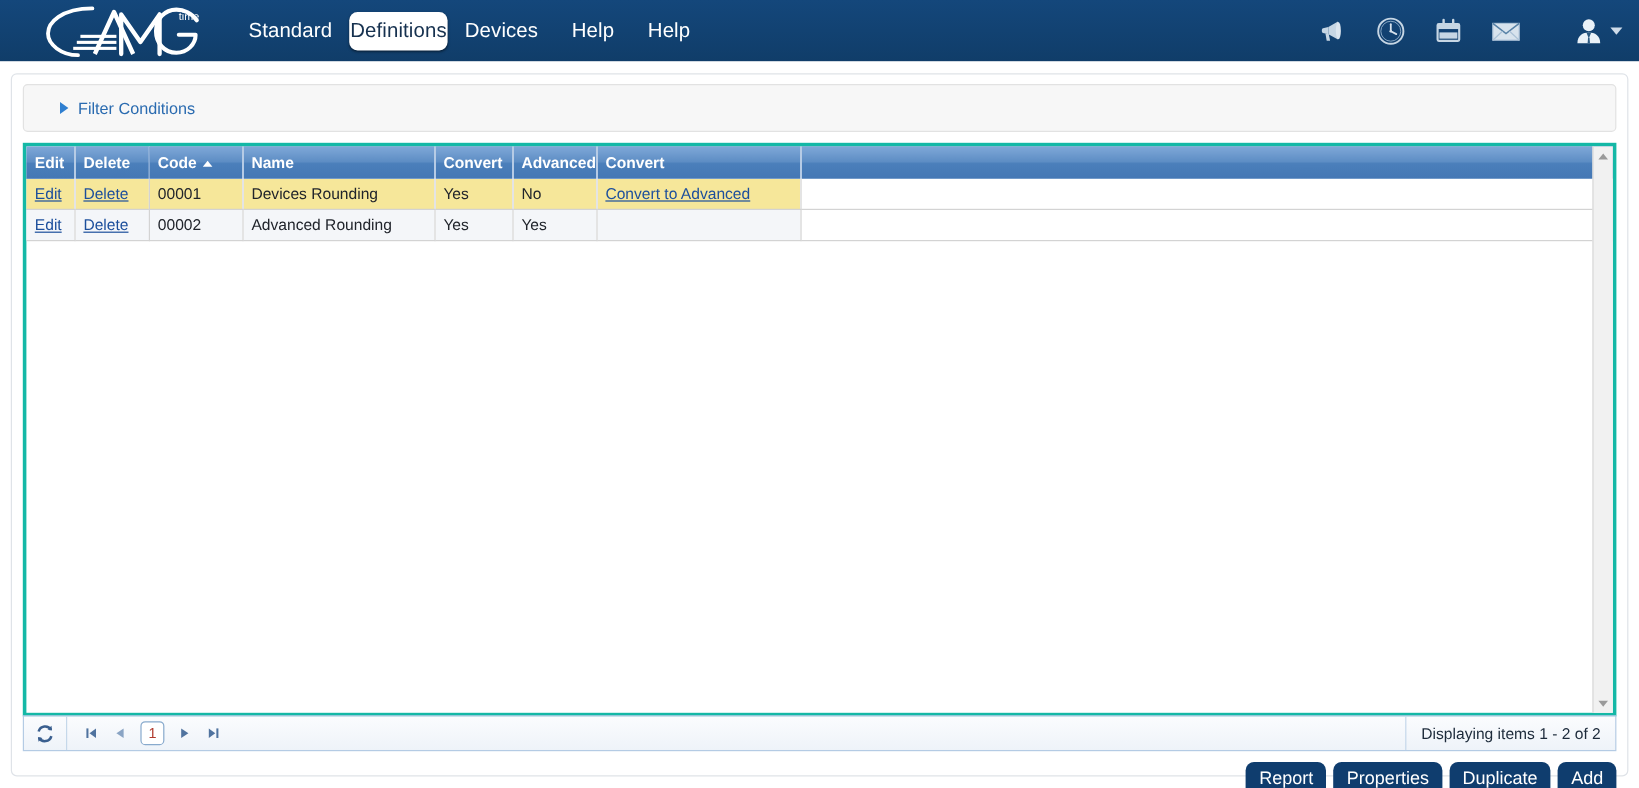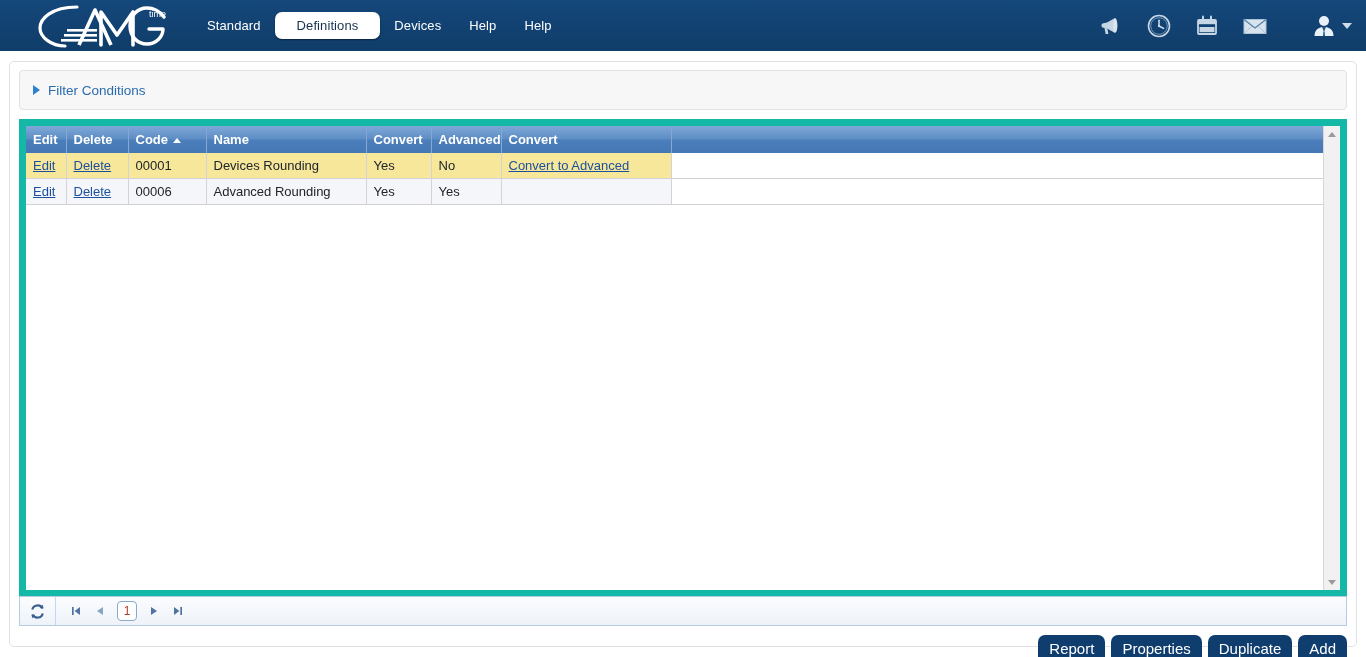--- a/index.html
+++ b/index.html
@@ -34,32 +34,32 @@
     padding-left: 35px;
   }
   .nav-items {
     display: flex;
     align-items: center;
     gap: 0px;
     margin-left: 12px;
   }
   .nav-item {
     color: #ffffff;
-    font-size: 13px;
+    font-size: 17px;
     padding: 6px 14px;
     white-space: nowrap;
     cursor: pointer;
     letter-spacing: 0.1px;
   }
   .nav-item.active {
     background: #ffffff;
     color: #16314f;
     border-radius: 7px;
     box-shadow: 0 1px 2px rgba(0,0,0,.45);
-    padding: 6px 22px;
+    padding: 6px 1px;
   }
   .page-title {
     position: absolute;
     left: 0; right: 0;
     top: 9px;
     text-align: center;
     color: #ffffff;
     font-size: 24px;
     font-style: italic;
     font-weight: bold;
@@ -117,21 +117,21 @@
   }
 
   
   .filter-bar {
     height: 40px;
     background: #f7f7f7;
     border: 1px solid #e2e2e2;
     border-radius: 4px;
     display: flex;
     align-items: center;
-    padding-left: 13px;
+    padding-left: 30px;
     box-sizing: border-box;
   }
   .filter-toggle {
     display: flex;
     align-items: center;
     gap: 8px;
     cursor: pointer;
   }
   .tri-right {
     width: 0; height: 0;
@@ -140,21 +140,21 @@
     border-left: 7px solid #2f7fd0;
   }
   .filter-label {
     color: #2a6bb0;
     font-size: 13.5px;
   }
 
   
   .grid-outer {
     margin-top: 9px;
-    border: 7px solid #14b8a6;
+    border: 3px solid #14b8a6;
     box-sizing: border-box;
     height: 478px;
     position: relative;
     background: #ffffff;
   }
   table.grid {
     width: 100%;
     border-collapse: collapse;
     table-layout: fixed;
     font-size: 13px;
@@ -440,21 +440,21 @@
             <td>00001</td>
             <td>Devices Rounding</td>
             <td>Yes</td>
             <td>No</td>
             <td><a class="gridlink">Convert to Advanced</a></td>
             <td class="blank"></td>
           </tr>
           <tr class="row-alt">
             <td><a class="gridlink">Edit</a></td>
             <td><a class="gridlink">Delete</a></td>
-            <td>00006</td>
+            <td>00002</td>
             <td>Advanced Rounding</td>
             <td>Yes</td>
             <td>Yes</td>
             <td></td>
             <td class="blank"></td>
           </tr>
         </tbody>
       </table>
 
       <div class="vscroll">
@@ -494,20 +494,21 @@
             <path d="M3 2 L3 10 L9 6 Z" fill="#50739f"></path>
           </svg>
         </div>
         <div class="pg-btn">
           <svg width="12" height="12" viewBox="0 0 12 12">
             <path d="M2 2 L2 10 L7.4 6 Z" fill="#50739f"></path>
             <rect x="8.3" y="2" width="1.7" height="8" fill="#50739f"></rect>
           </svg>
         </div>
       </div>
+      <div class="pg-status">Displaying items 1 - 2 of 2</div>
     </div>
 
     <div class="actions">
       <button class="btn">Report</button>
       <button class="btn">Properties</button>
       <button class="btn">Duplicate</button>
       <button class="btn">Add</button>
     </div>
 
   </div>

